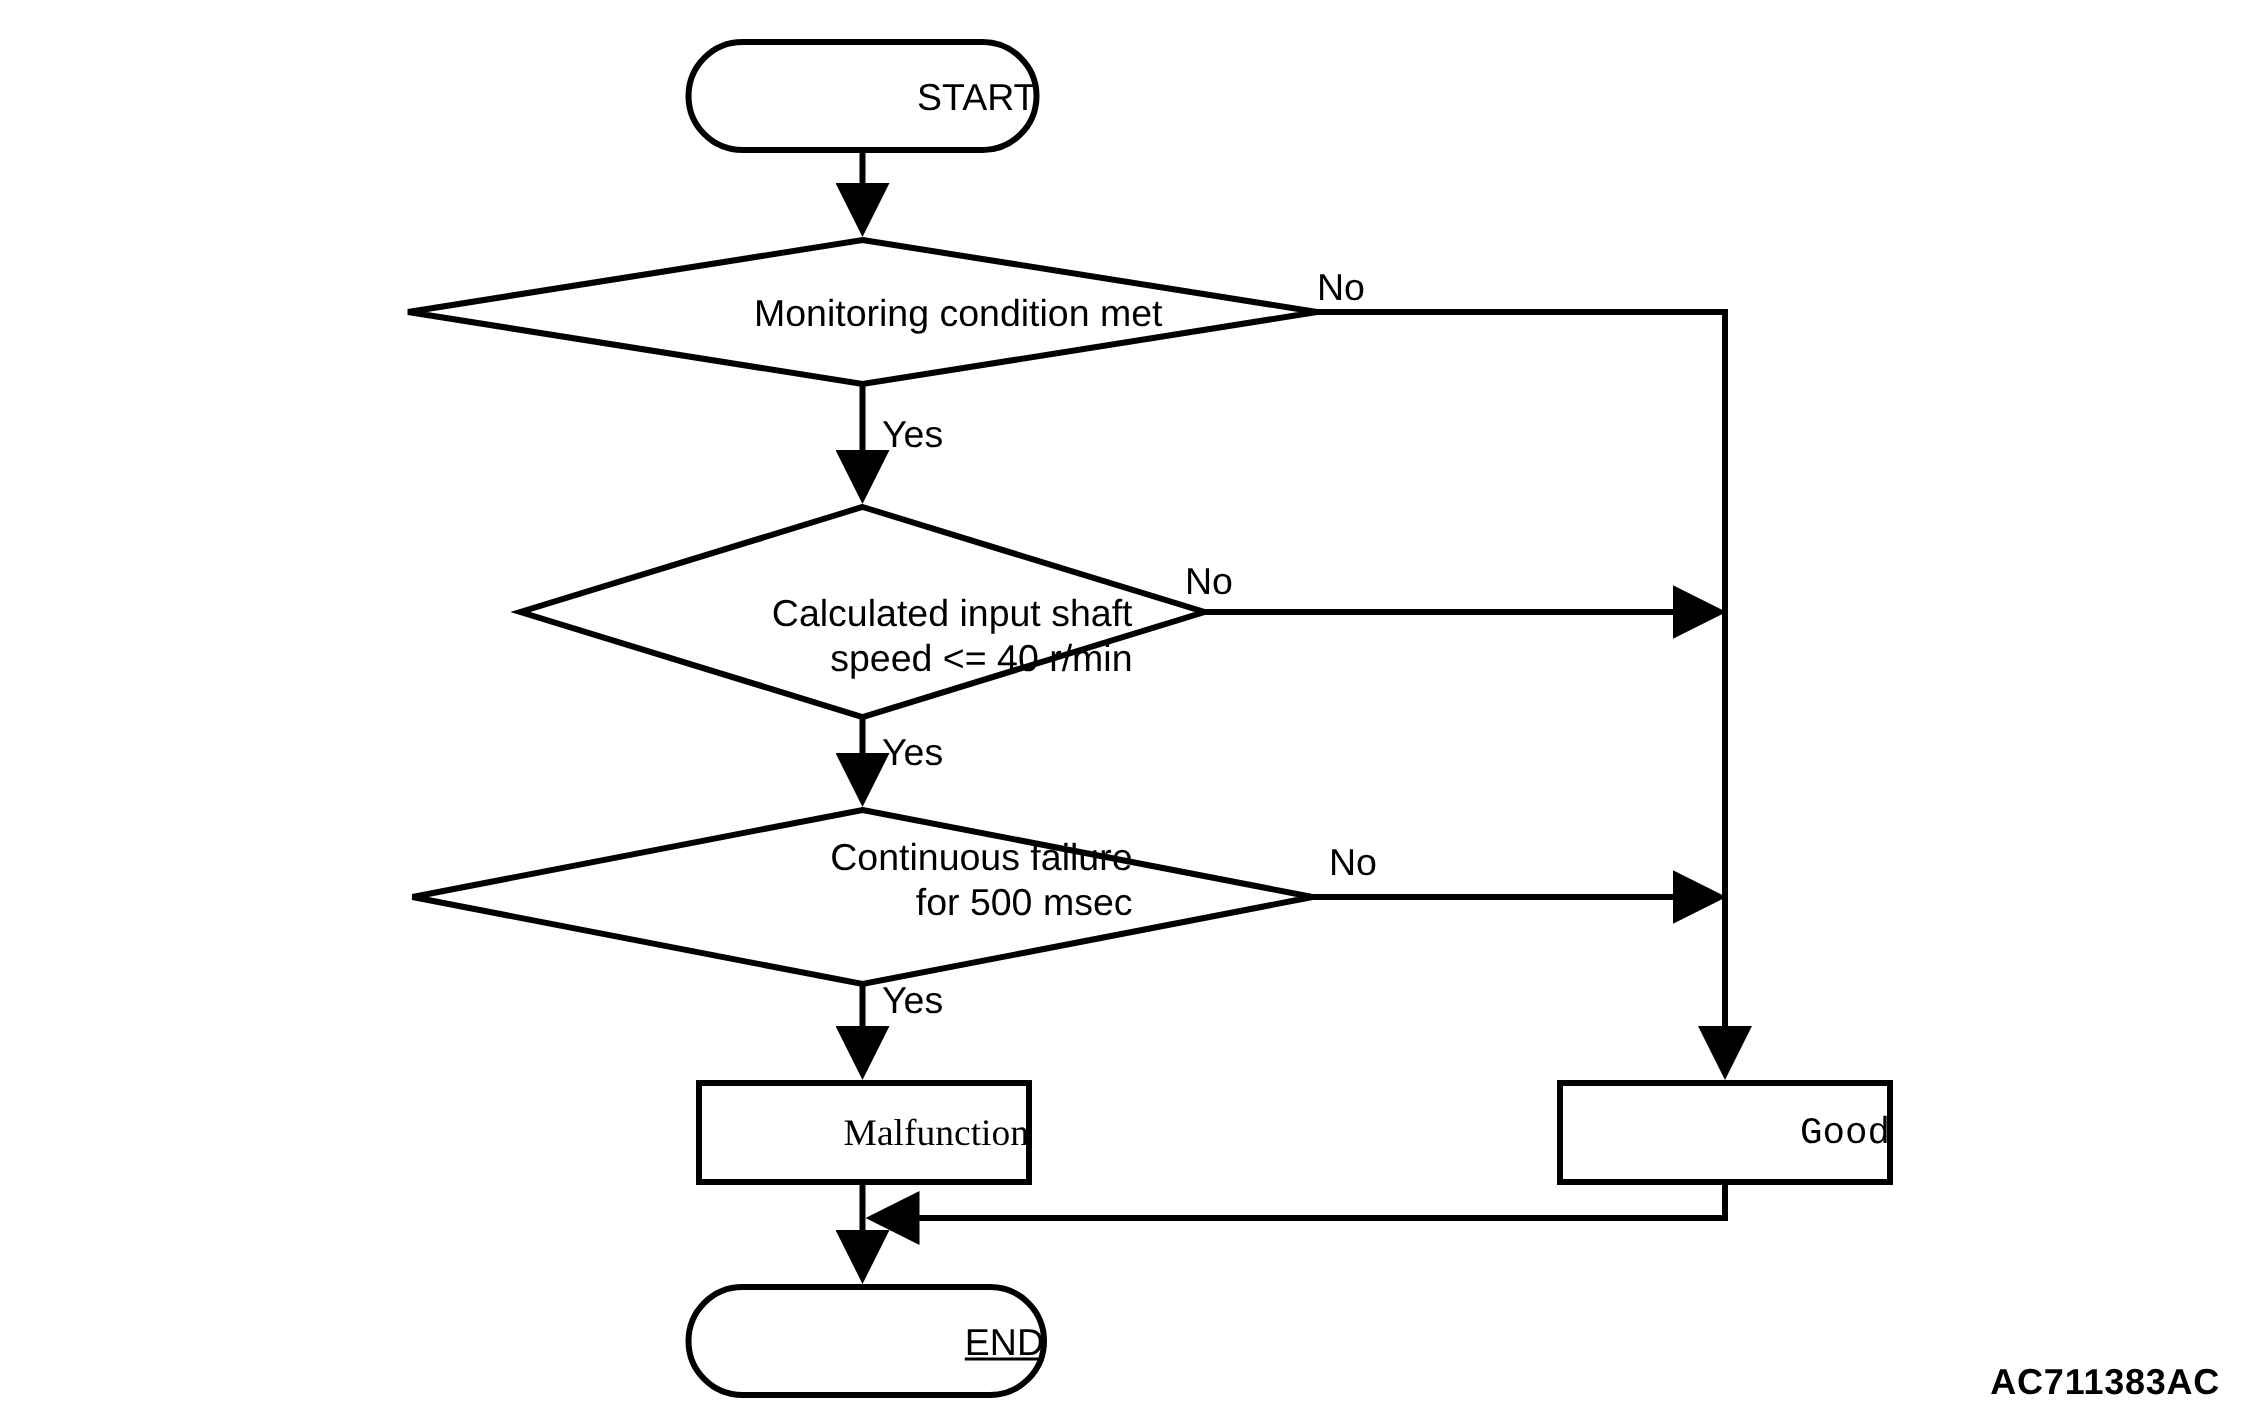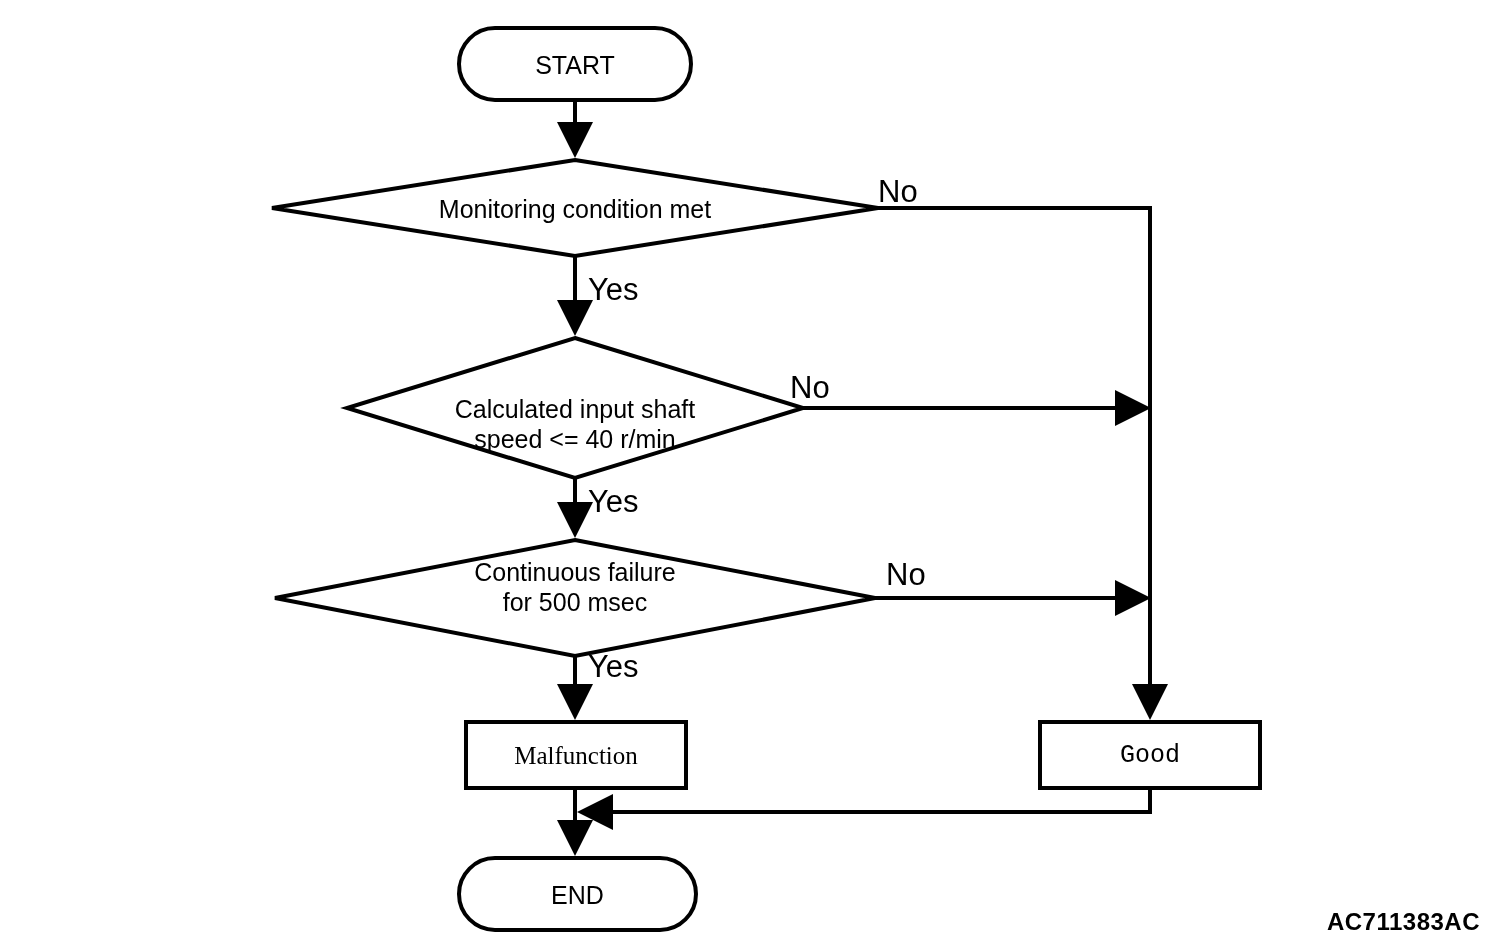--- a/index.html
+++ b/index.html
@@ -17,30 +17,30 @@
   }
   #flow-canvas {
     position: absolute;
     left: 0;
     top: 0;
     width: 1504px;
     height: 950px;
   }
   .node-label {
     position: absolute;
-    text-align: center;
+    text-align: right;
     font-size: 25px;
     line-height: 30px;
     color: #000;
     white-space: pre-line;
     pointer-events: none;
   }
   .edge-label {
     position: absolute;
-    font-size: 31px;
+    font-size: 25px;
     line-height: 28px;
     color: #000;
   }
   .corner-code {
     position: absolute;
     right: 24px;
     bottom: 14px;
     font-size: 24px;
     font-weight: bold;
     letter-spacing: 0.5px;
@@ -97,21 +97,21 @@
 <div class="node-label" style="left:395px; top:378px; width:360px;margin-top:16px;">Calculated input shaft
 speed &lt;= 40 r/min</div>
 
 <div class="node-label" style="left:395px; top:557px; width:360px;">Continuous failure
 for 500 msec</div>
 
 <div class="node-label" style="left:466px; top:741px; width:220px;font-family:Liberation Serif, serif;">Malfunction</div>
 
 <div class="node-label" style="left:1040px; top:741px; width:220px;font-family:Liberation Mono, monospace;">Good</div>
 
-<div class="node-label" style="left:459px; top:880px; width:237px;">END</div>
+<div class="node-label" style="left:459px; top:880px; width:237px;text-decoration:underline;">END</div>
 
 <div class="edge-label" style="left:878px; top:178px;">No</div>
 
 <div class="edge-label" style="left:588px; top:276px;">Yes</div>
 
 <div class="edge-label" style="left:790px; top:374px;">No</div>
 
 <div class="edge-label" style="left:588px; top:488px;">Yes</div>
 
 <div class="edge-label" style="left:886px; top:561px;">No</div>

